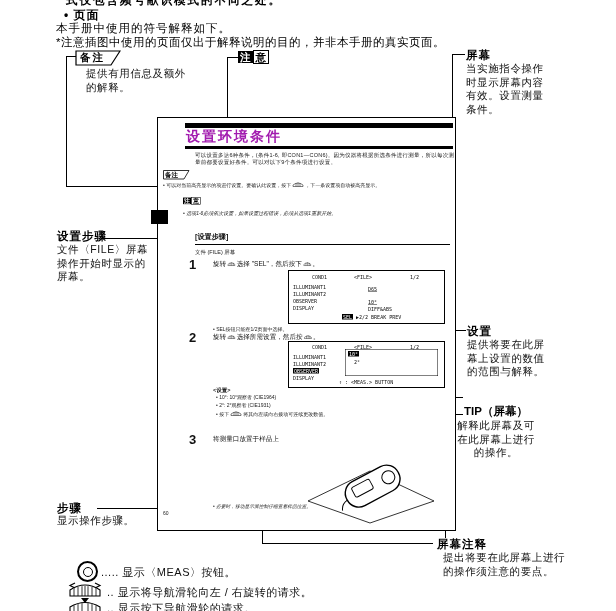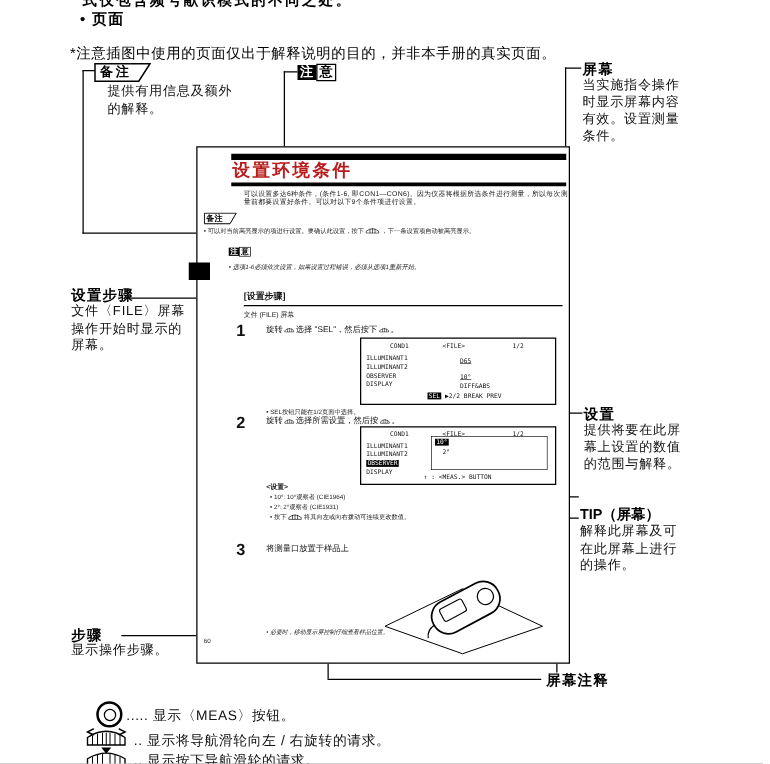--- a/index.html
+++ b/index.html
@@ -27,20 +27,21 @@
   svg{display:block;}
   .iwheel{display:inline-block;vertical-align:-1px;margin:0 2px;}
 </style>
 </head>
 <body>
 
 <div id="canvas">
 
   <div class="abs" style="left:66px;top:-7px;font-size:11.5px;font-weight:bold;letter-spacing:2px;">式仅包含频号献识模式的不同之处。</div>
   <div class="abs" style="left:64px;top:7px;font-size:12px;font-weight:bold;letter-spacing:1px;">• 页面</div>
+  <div class="abs" style="left:56px;top:21px;font-size:11.5px;letter-spacing:1px;">本手册中使用的符号解释如下。</div>
   <div class="abs" style="left:56px;top:35px;font-size:11.5px;letter-spacing:0.5px;">*注意插图中使用的页面仅出于解释说明的目的，并非本手册的真实页面。</div>
 
   <div class="h" style="left:66px;top:56px;width:11px;"></div>
   <div class="v" style="left:66px;top:56px;height:131px;"></div>
   <div class="h" style="left:66px;top:186px;width:93px;"></div>
 
   <div class="h" style="left:227px;top:57px;width:11px;"></div>
   <div class="v" style="left:227px;top:57px;height:152px;"></div>
   <div class="h" style="left:206px;top:208px;width:22px;"></div>
 
@@ -82,29 +83,30 @@
   <div class="abs co-title" style="left:57px;top:229px;">设置步骤</div>
   <div class="abs co-body" style="left:57px;top:243px;width:96px;">文件〈FILE〉屏幕操作开始时显示的屏幕。</div>
 
   <div class="abs co-title" style="left:57px;top:501px;">步骤</div>
   <div class="abs co-body" style="left:57px;top:514px;width:110px;">显示操作步骤。</div>
 
   <div class="abs co-title" style="left:467px;top:324px;">设置</div>
   <div class="abs co-body" style="left:467px;top:338px;width:88px;">提供将要在此屏幕上设置的数值的范围与解释。</div>
 
   <div class="abs co-title" style="left:464px;top:404px;letter-spacing:0;">TIP（屏幕）</div>
-  <div class="abs co-body" style="left:464px;top:419px;width:88px;">解释此屏幕及可在此屏幕上进行的操作。</div>
+  <div class="abs co-body" style="left:452px;top:419px;width:88px;text-align:center;">解释此屏幕及可在此屏幕上进行的操作。</div>
 
   <div class="abs co-title" style="left:437px;top:537px;">屏幕注释</div>
+  <div class="abs co-body" style="left:443px;top:551px;width:128px;">提出将要在此屏幕上进行的操作须注意的要点。</div>
 
   <div class="frame" style="left:157px;top:117px;width:297px;height:412px;"></div>
   <div class="bar" style="left:151px;top:210px;width:17px;height:14px;"></div>
 
   <div class="bar" style="left:185px;top:123px;width:268px;height:5px;"></div>
-  <div class="abs" style="left:186px;top:128px;font-size:14px;font-weight:bold;letter-spacing:2px;color:#b91c1c;">设置环境条件</div>
+  <div class="abs" style="left:186px;top:128px;font-size:14px;font-weight:bold;letter-spacing:2px;color:#a21caf;">设置环境条件</div>
   <div class="bar" style="left:185px;top:146px;width:268px;height:3px;"></div>
 
   <div class="tinyw" style="left:195px;top:152px;width:520px;">可以设置多达6种条件，(条件1-6, 即CON1—CON6)。因为仪器将根据所选条件进行测量，所以每次测量前都要设置好条件。可以对以下9个条件项进行设置。</div>
 
   <div class="abs" style="left:163px;top:170px;">
     <svg width="27" height="10" viewBox="0 0 27 10">
         <path d="M0.5,0.5 H26 L21,9 H0.5 Z" fill="#fff" stroke="#000" stroke-width="0.8"></path>
       </svg>
     <span class="abs" style="left:2px;top:0;font-size:13px;font-weight:bold;transform:scale(0.5);transform-origin:0 0;white-space:nowrap;">备注</span>
   </div>

